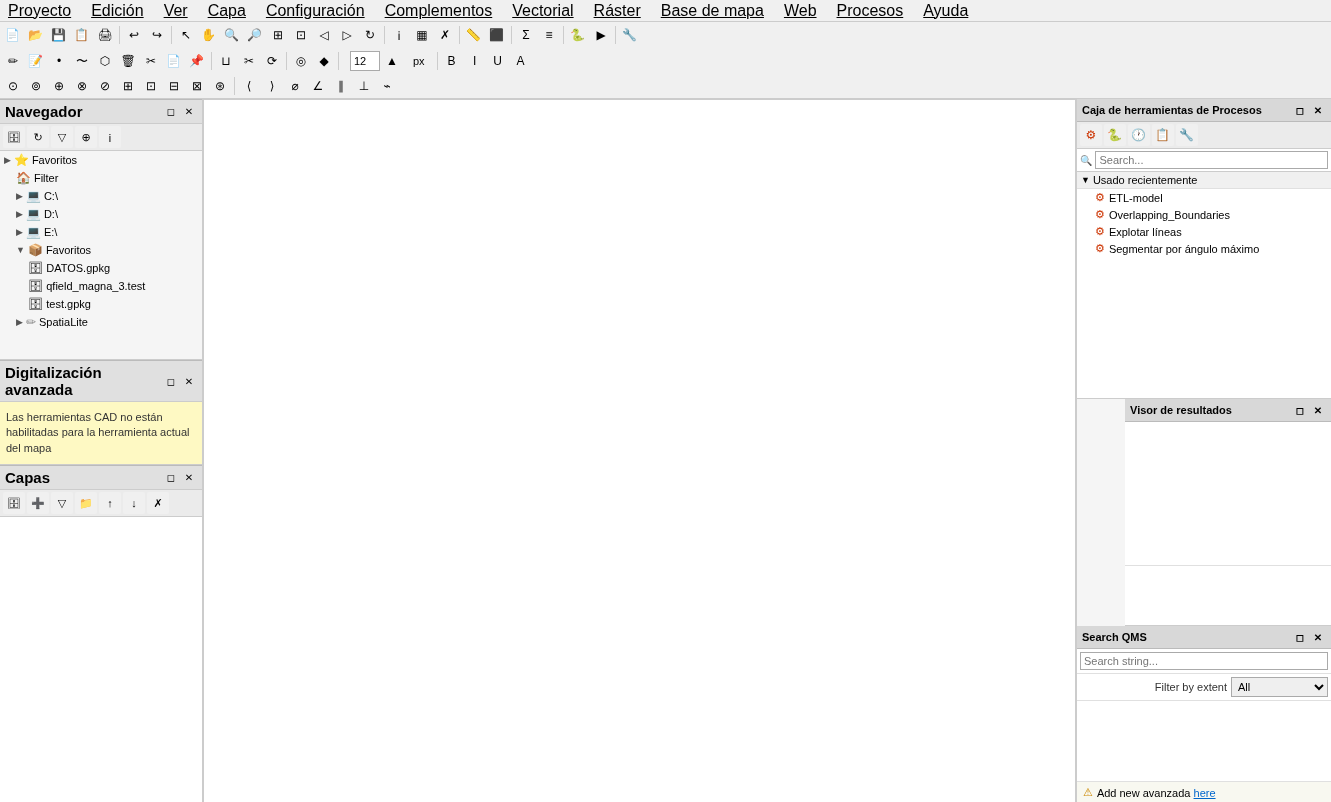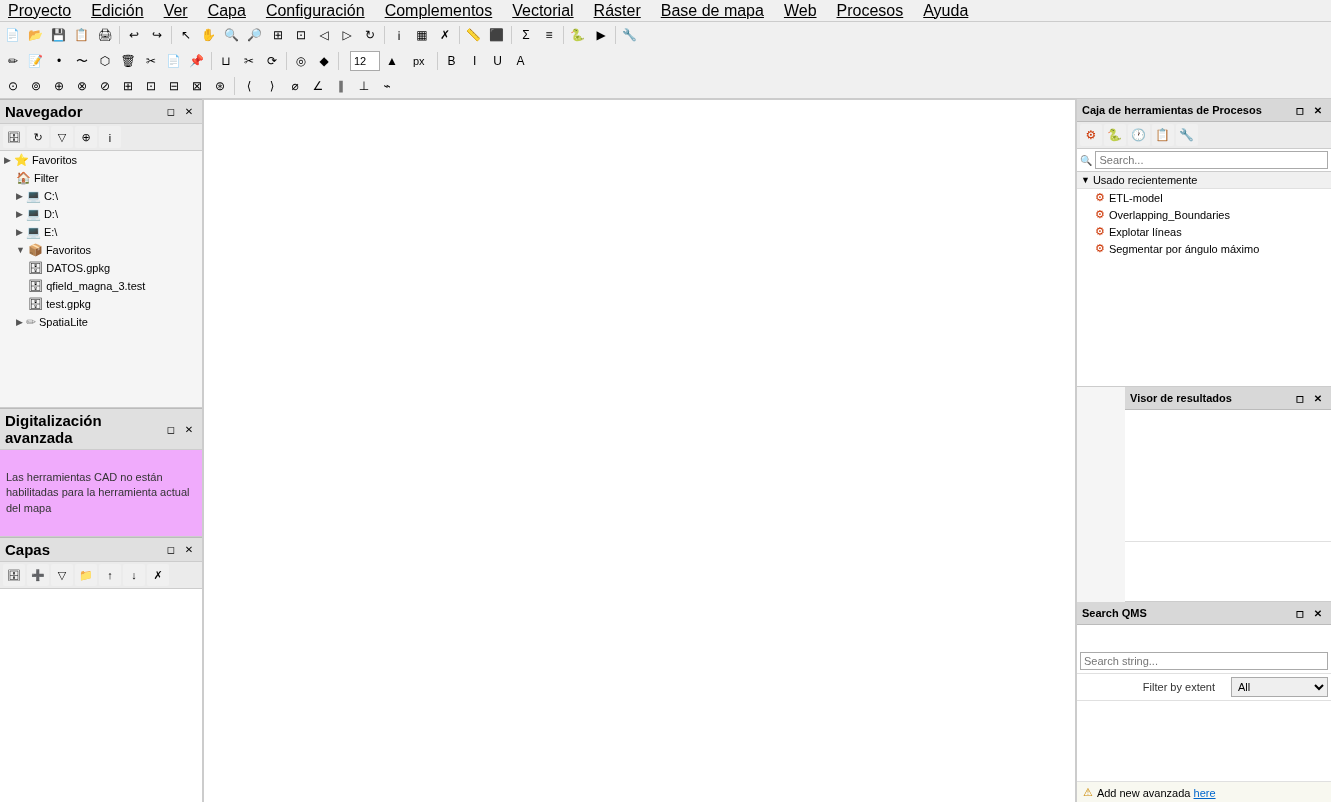--- a/index.html
+++ b/index.html
@@ -31,22 +31,22 @@
     .panel-toolbar { display: flex; gap: 2px; padding: 2px 3px; background: #ebebeb; border-bottom: 1px solid #ccc; }
     .tree-item { display: flex; align-items: center; padding: 2px 4px; cursor: pointer; white-space: nowrap; }
     .tree-item.indent1 { padding-left: 16px; }
     .tree-item.indent2 { padding-left: 28px; }
     .tree-arrow { font-size: 9px; margin-right: 3px; color: #555; }
     .tree-icon { margin-right: 3px; font-size: 12px; }
     .tree-label { font-size: 11px; }
     .nav-content { flex: 1; overflow-y: scroll; }
     
     
-    .digitization-panel { border-top: 1px solid #ccc; margin-top: 48px; }
-    .digit-content { padding: 20px 6px; font-size: 11px; color: #333; background: #f0abfc; min-height: 50px; line-height: 1.4; }
+    .digitization-panel { border-top: 1px solid #ccc; }
+    .digit-content { padding: 8px 6px; font-size: 11px; color: #333; background: #fef9c3; min-height: 50px; line-height: 1.4; }
     
     
     .layers-panel { border-top: 1px solid #ccc; flex: 1; display: flex; flex-direction: column; }
     .layers-toolbar { display: flex; gap: 2px; padding: 2px 3px; background: #ebebeb; border-bottom: 1px solid #ccc; align-items: center; }
     .layers-content { flex: 1; background: white; }
     
     
     .map-area { flex: 1; background: white; position: relative; border: 1px solid #ccc; }
     
     
@@ -66,21 +66,21 @@
     
     .results-viewer { display: flex; flex-direction: column; border-bottom: 1px solid #ccc; flex: 1; min-height: 100px; margin-left: 48px; }
     .results-content { flex: 1; background: white; }
     .results-lower { height: 60px; background: white; border-top: 1px solid #e0e0e0; }
     
     
     .search-qms { display: flex; flex-direction: column; }
     .search-qms-content { background: white; }
     .search-qms-input-row { display: flex; align-items: center; padding: 3px; border-bottom: 1px solid #e0e0e0; }
     .search-qms-input-row input { flex: 1; height: 18px; border: 1px solid #aaa; font-size: 11px; padding: 1px 3px; }
-    .filter-row { display: flex; align-items: center; justify-content: flex-end; padding: 3px; border-bottom: 1px solid #e0e0e0; gap: 16px; }
+    .filter-row { display: flex; align-items: center; justify-content: flex-end; padding: 3px; border-bottom: 1px solid #e0e0e0; gap: 4px; }
     .filter-label { font-size: 11px; color: #333; }
     .filter-select { height: 20px; font-size: 11px; border: 1px solid #aaa; padding: 0 2px; }
     .qms-results { height: 80px; background: white; }
     .add-services-row { display: flex; align-items: center; padding: 4px 6px; font-size: 11px; background: #f8f8f0; border-top: 1px solid #e0e0e0; }
     .add-icon { color: #cc8800; margin-right: 4px; }
     .add-link { color: #0066cc; text-decoration: underline; cursor: pointer; }
     
     
     ::-webkit-scrollbar { width: 8px; height: 8px; }
     ::-webkit-scrollbar-track { background: #f0f0f0; }
@@ -371,21 +371,21 @@
     <div class="search-qms">
       <div class="right-panel-header">
         <span>Search QMS</span>
         <div style="display:flex; gap:2px;">
           <div class="panel-btn">◻</div>
           <div class="panel-btn">✕</div>
         </div>
       </div>
       <div class="search-qms-content">
         <div class="search-qms-input-row">
-          <input type="text" style="flex: 1 1 0%; height: 18px; border: 1px solid rgb(170, 170, 170); font-size: 11px; padding: 1px 3px; margin-top: 24px;" placeholder="Search string...">
+          <input type="text" style="flex: 1 1 0%; height: 18px; border: 1px solid rgb(170, 170, 170); font-size: 11px; padding: 1px 3px;" placeholder="Search string...">
         </div>
         <div class="filter-row">
           <span class="filter-label">Filter by extent</span>
           <select class="filter-select">
             <option>All</option>
             <option>Current extent</option>
             <option>Custom extent</option>
           </select>
         </div>
         <div class="qms-results"></div>

